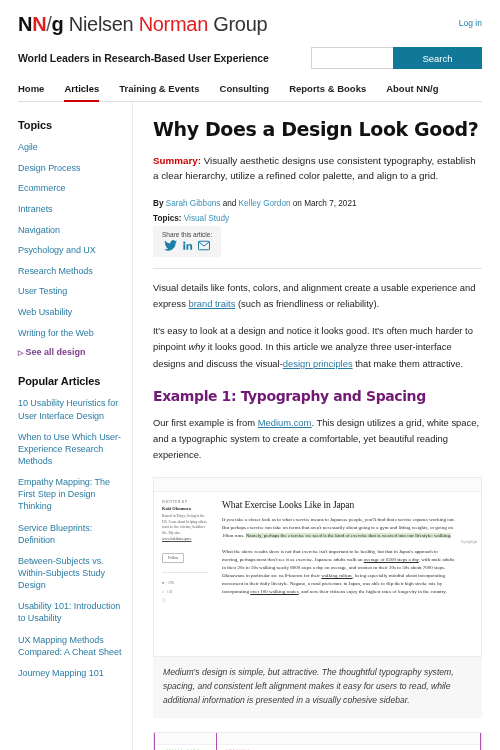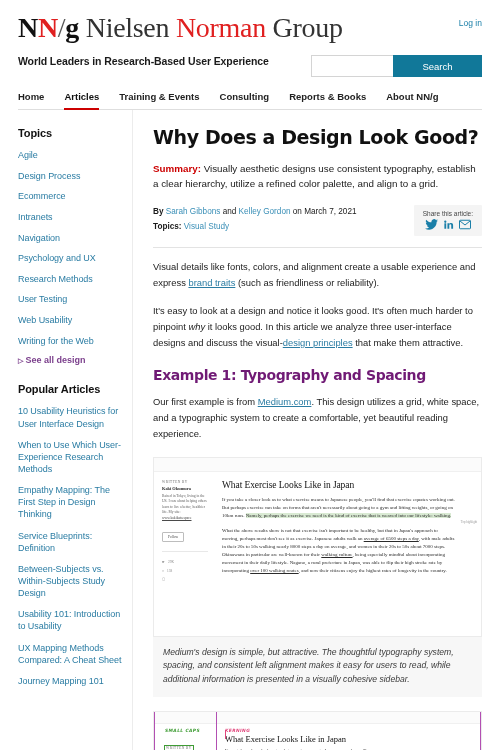--- a/index.html
+++ b/index.html
@@ -10,40 +10,40 @@
     font-family: "Liberation Sans", sans-serif;
     color: #1a1a1a;
     overflow: hidden;
   }
   .page { width: 500px; height: 750px; position: relative; overflow: hidden; }
 
   
   .header { padding: 14px 18px 0 18px; position: relative; }
   .logo-row { display: flex; align-items: flex-start; }
   .logo {
-    font-family: Liberation Serif, serif;
-    font-size: 28px;
+    font-family: Liberation Sans, sans-serif;
+    font-size: 20px;
     letter-spacing: -0.3px;
     line-height: 1;
     white-space: nowrap;
   }
   .logo .nn-black { font-weight: 700; color: #111111; }
   .logo .nn-red   { font-weight: 700; color: #e02020; }
   .logo .slash    { font-weight: 400; color: #555555; }
   .logo .g        { font-weight: 700; color: #111111; }
   .logo .word     { font-weight: 400; color: #333333; }
   .logo .word-red { font-weight: 400; color: #e02020; }
 
   .login-link {
     position: absolute; right: 18px; top: 18px;
     font-size: 8.5px; color: #1a7fa8; text-decoration: none;
   }
 
   .tagline-row {
-    display: flex; justify-content: space-between;
+    display: flex; align-items: center; justify-content: space-between;
     margin-top: 13px;
   }
   .tagline { font-size: 10.5px; font-weight: 600; color: #1a1a1a; letter-spacing: -0.1px; }
 
   .search-wrap { display: flex; height: 22px; }
   .search-input {
     width: 82px; height: 22px; border: 1px solid #d4d4d4; border-right: none;
     background: #fff; font-size: 9px; padding: 0 5px; outline: none;
     font-family: "Liberation Sans", sans-serif; color: #333;
   }
@@ -98,21 +98,21 @@
   .article-title {
     font-family: "DejaVu Sans", sans-serif;
     font-size: 19px; font-weight: 700; color: #111; margin: 0 0 12px 0;
     letter-spacing: -0.4px; line-height: 1.15;
   }
   .summary {
     font-size: 9.8px; line-height: 1.55; color: #1a1a1a; margin: 0 0 14px 0;
   }
   .summary b { color: #cc0000; font-weight: 700; }
 
-  .byline-row { display: flex; justify-content: space-between; align-items: flex-start; }
+  .byline-row { display: flex; justify-content: space-between; align-items: flex-start; flex-direction: column; }
   .byline { font-size: 8.2px; line-height: 1.75; color: #1a1a1a; }
   .byline b { font-weight: 700; }
   .byline a { color: #3a8fb7; text-decoration: none; }
 
   .share-box {
     background: #f4f4f4; padding: 5px 9px 6px 9px; text-align: center;
     border-radius: 1px;
   }
   .share-label { font-size: 6.5px; color: #444; margin-bottom: 2px; }
   .share-icons { display: flex; gap: 5px; align-items: center; justify-content: center; }

